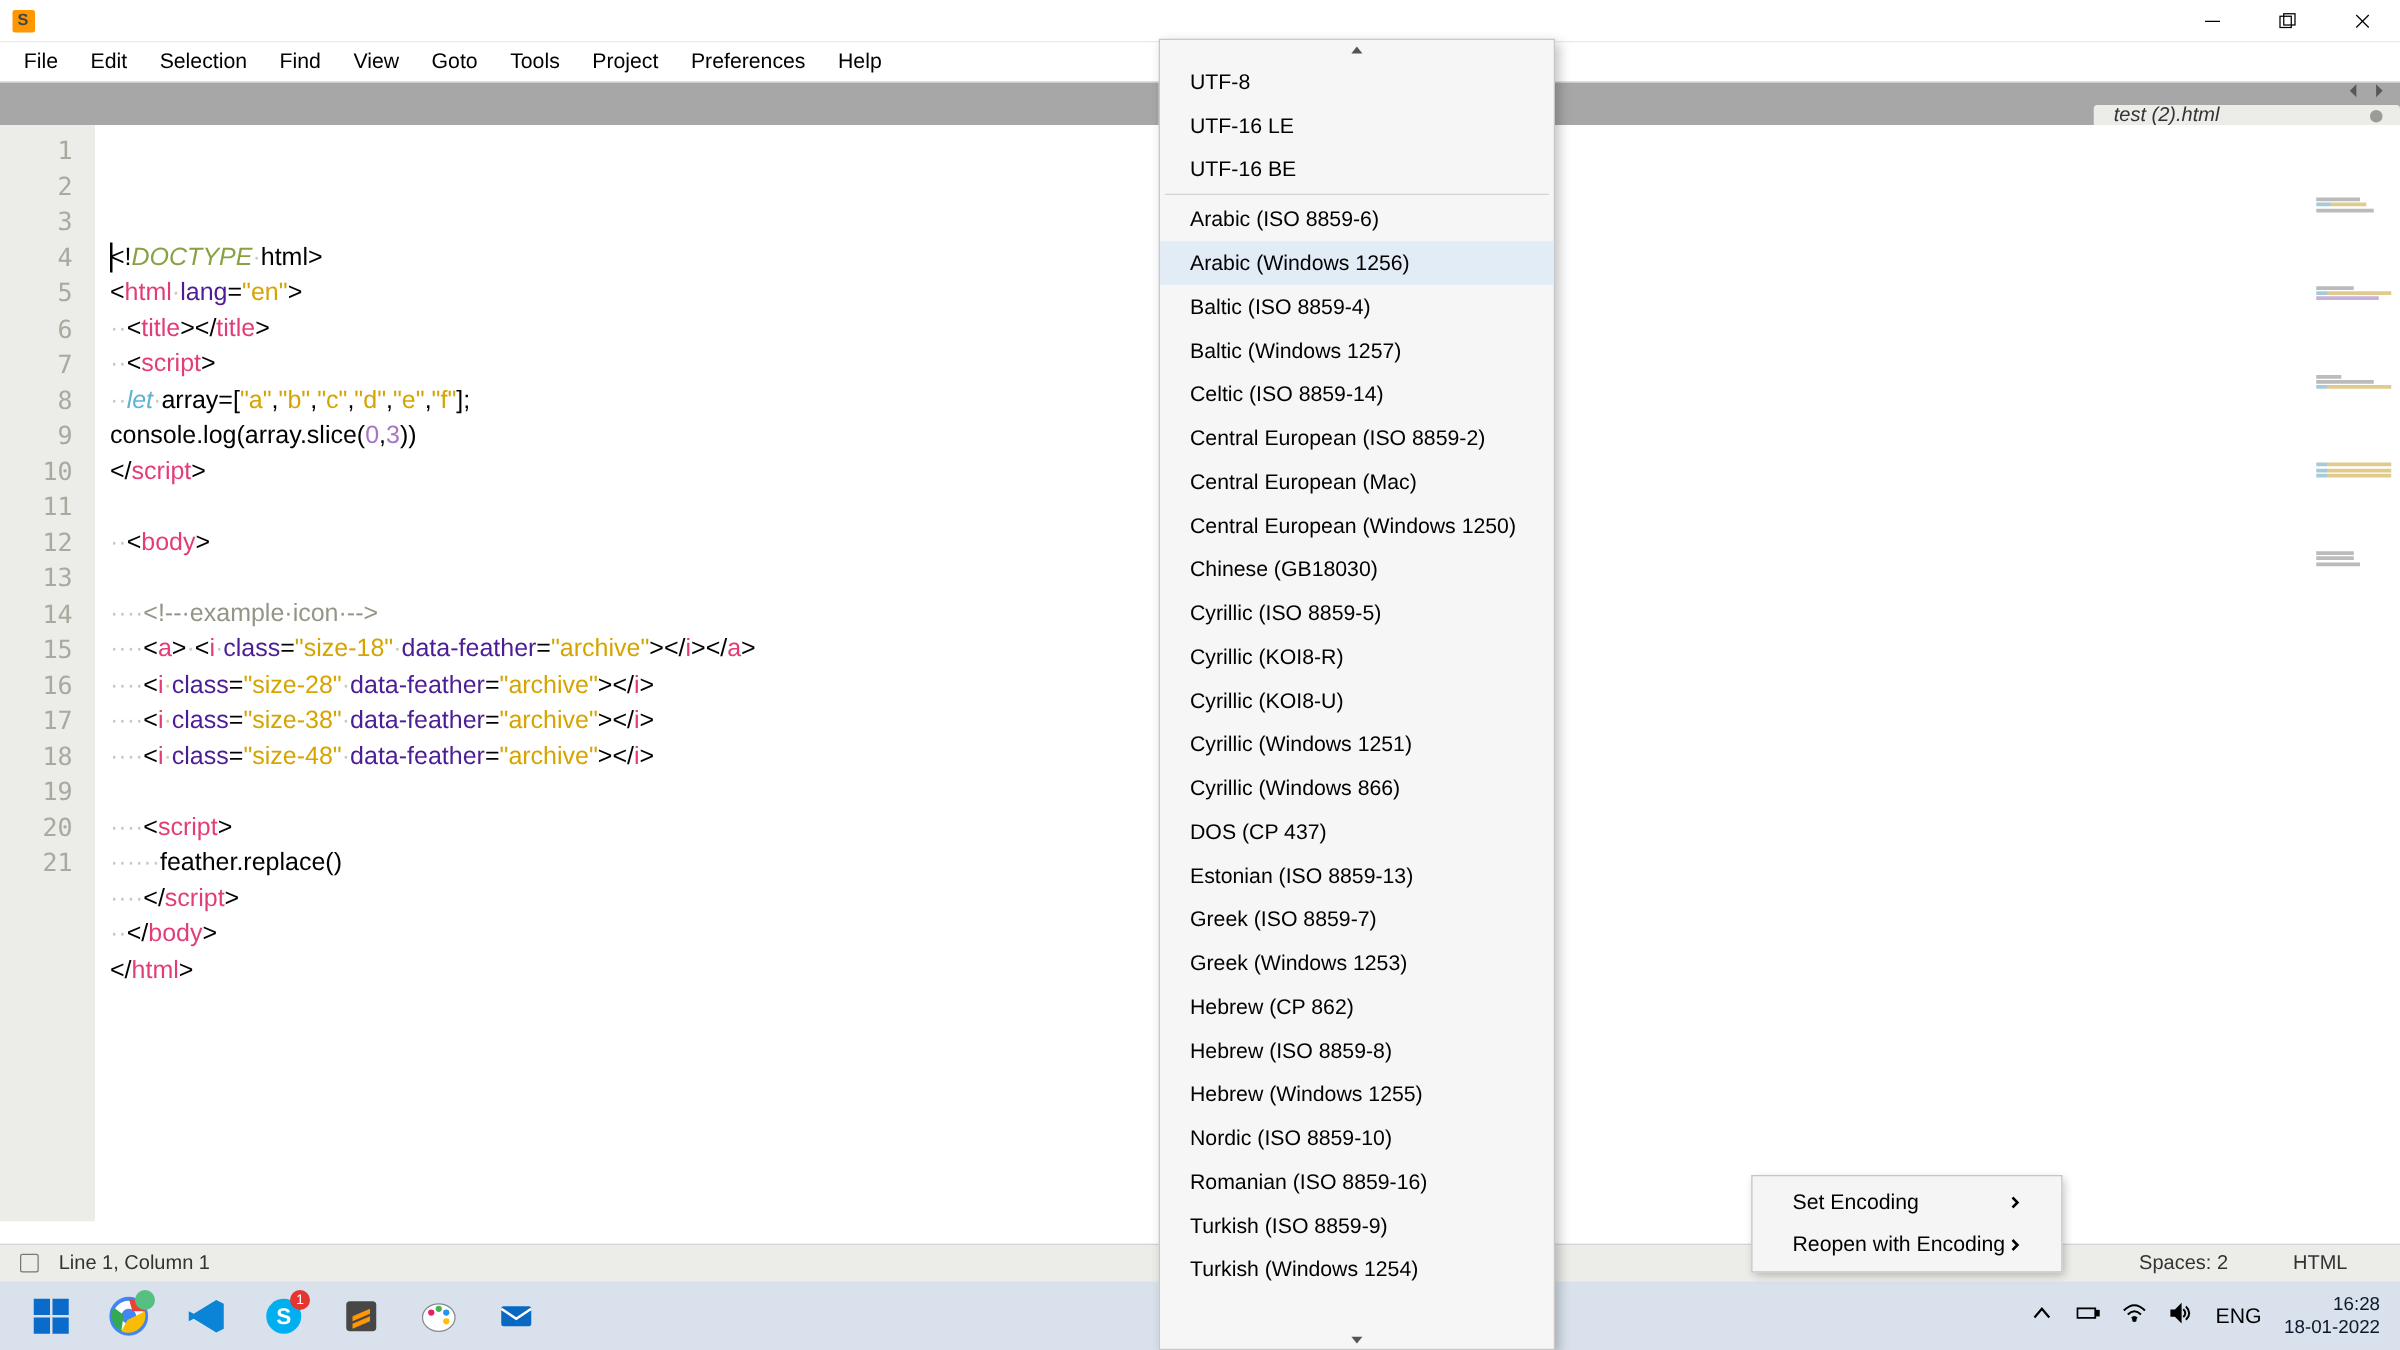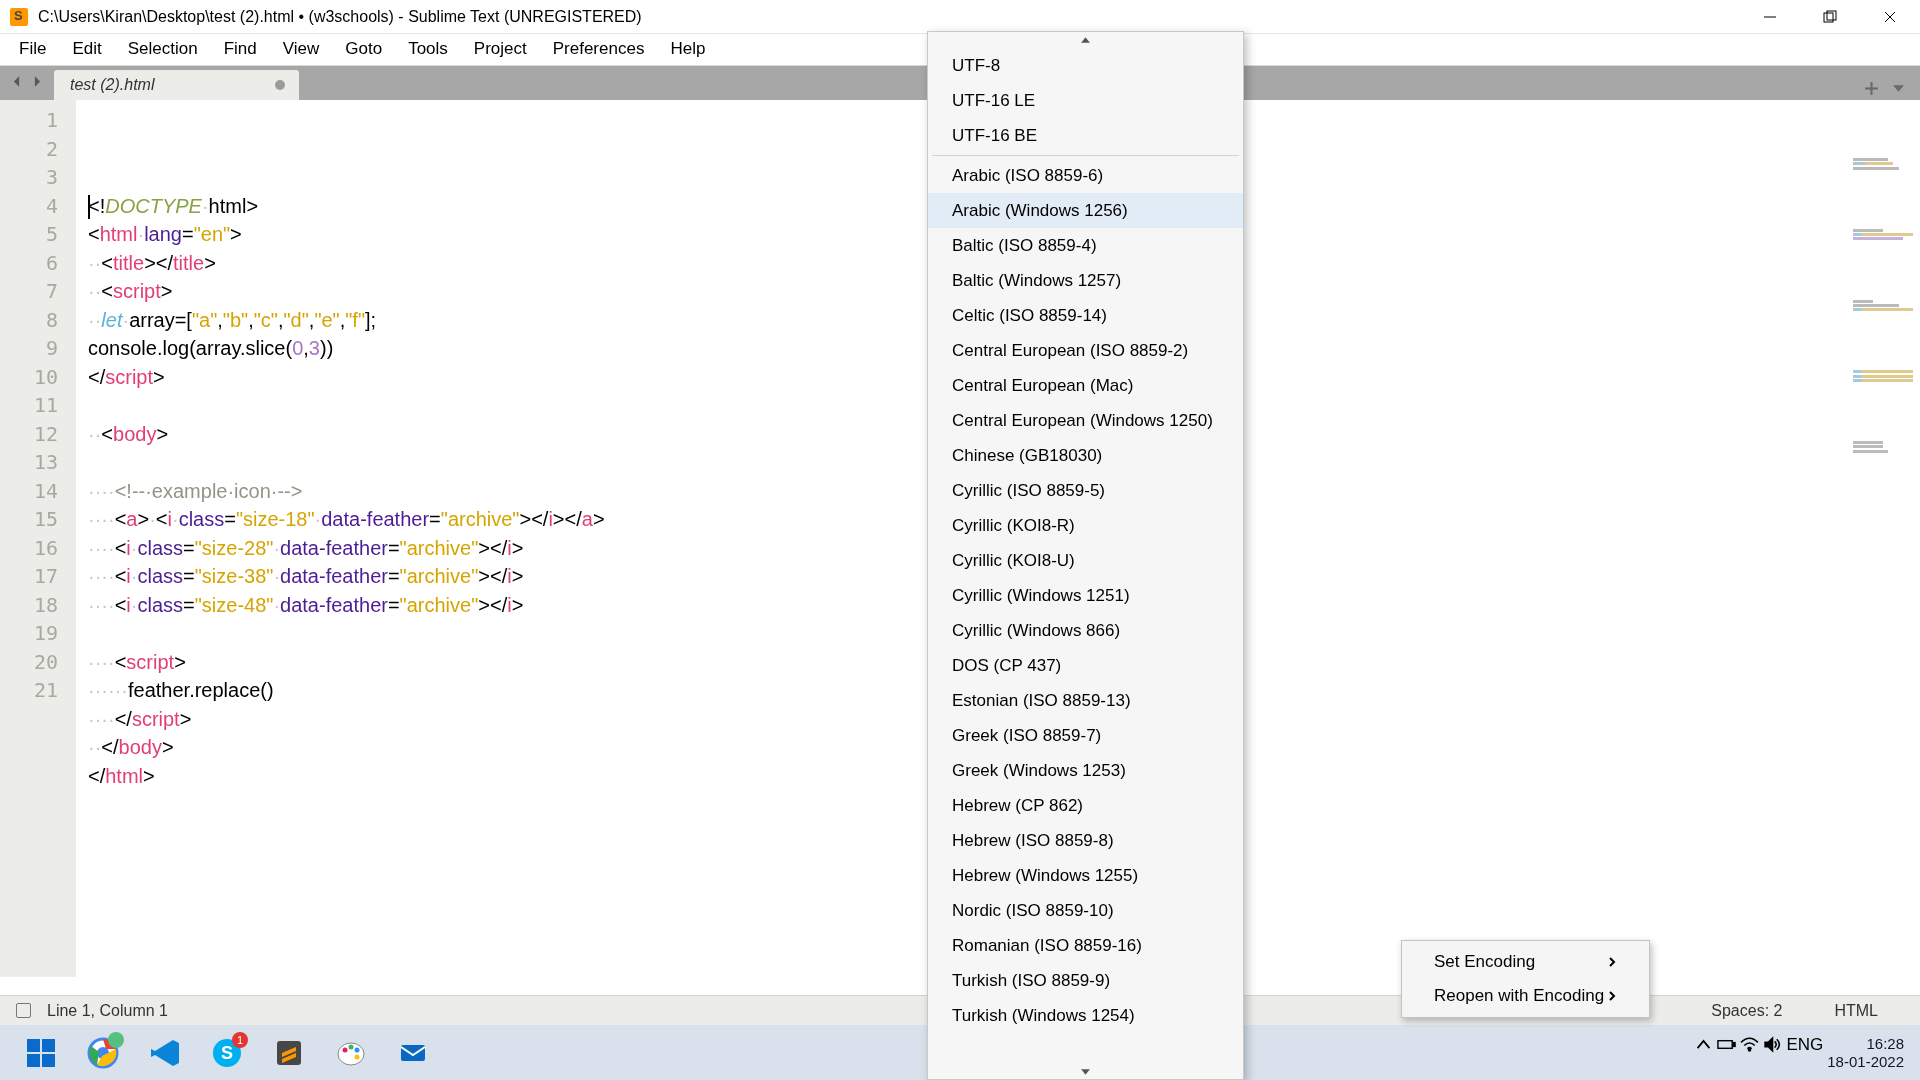--- a/index.html
+++ b/index.html
@@ -13,21 +13,21 @@
 .titlebar .title { font-size:16px; color:#000; }
 .titlebar .winbtns { margin-left:auto; display:flex; }
 .titlebar .winbtn { width:60px; height:34px; display:flex; align-items:center; justify-content:center; }
 .titlebar .winbtn svg { width:14px; height:14px; stroke:#000; stroke-width:1; fill:none; }
 
 
 .menubar { height:32px; background:#fff; display:flex; padding:0 6px; border-bottom:1px solid #d9d9d9; }
 .menubar .menuitem { padding:5px 13px; font-size:17px; color:#000; }
 
 
-.tabstrip { height:34px; background:#a7a7a7; display:flex; align-items:flex-end; position:relative; }
+.tabstrip { height:34px; background:#a7a7a7; display:flex; align-items:flex-end; position:relative;flex-direction:column; }
 .tabstrip .navarrows { display:flex; align-items:center; height:100%; padding:0 10px; gap:8px; }
 .tabstrip .navarrows svg { width:13px; height:13px; fill:#585858; }
 .tab { background:#ecece9; height:30px; min-width:245px; display:flex; align-items:center; padding:0 16px; font-size:16px; color:#333; border-top-left-radius:3px; border-top-right-radius:3px; position:relative; font-style:italic; }
 .tab .dirty { position:absolute; right:14px; width:10px; height:10px; border-radius:50%; background:#9b9b98; }
 .tabstrip .newtab { margin-left:auto; padding:0 14px; display:flex; align-items:center; gap:12px; }
 .tabstrip .newtab svg { width:15px; height:15px; fill:#6a6a6a; }
 
 
 .editor-wrap { position:absolute; top:100px; left:0; right:0; bottom:48px; background:#fff; display:flex; }
 .gutter { width:76px; background:#ecece9; text-align:right; padding-top:6px; }
@@ -72,40 +72,39 @@
 .enc-menu .items { flex:1; overflow:hidden; }
 .enc-menu .erow { height:35px; display:flex; align-items:center; padding:0 24px; font-size:17px; color:#000; }
 .enc-menu .erow.hover { background:#e2ecf6; }
 .enc-menu .sep { height:1px; background:#d2d2d2; margin:2px 4px; }
 
 
 .taskbar { position:absolute; left:0; right:0; bottom:0; height:55px; background:#d9e2ec; display:flex; align-items:center; padding:0 10px; z-index:200; }
 .taskbar .tb-icon { width:46px; height:46px; display:flex; align-items:center; justify-content:center; margin:0 8px; position:relative; }
 .taskbar .tb-icon svg { width:32px; height:32px; }
 .taskbar .tb-icon .badge { position:absolute; top:2px; right:2px; background:#e53530; color:#fff; font-size:11px; width:16px; height:16px; border-radius:50%; display:flex; align-items:center; justify-content:center; }
-.taskbar .tb-right { margin-left:auto; display:flex; gap:4px; padding-right:6px; }
+.taskbar .tb-right { margin-left:auto; display:flex; align-items:center; gap:18px; padding-right:6px; }
 .taskbar .tb-right svg { width:19px; height:19px; fill:none; stroke:#000; stroke-width:1.5; }
 .taskbar .clock { text-align:right; font-size:15px; line-height:18px; color:#0f172a; }
 .taskbar .lang { font-size:17px; color:#000; }
 
 
 .enc-menu, .enc-submenu { z-index:300; }
 .statusbar { z-index:50; }
 .editor-wrap { z-index:10; }
 .app-body { position:absolute; top:0; left:0; right:0; bottom:55px; }
 </style>
 </head>
 <body>
 <div class="frame">
 
 <div class="app-body">
 
   <div class="titlebar">
     <div class="app-icon"></div>
-    <div class="title">C:\Users\Kiran\Desktop\test (2).html • (w3schools) - Sublime Text (UNREGISTERED)</div>
     <div class="winbtns">
       <div class="winbtn">
             <svg viewBox="0 0 14 14">
               <line x1="1" y1="7" x2="13" y2="7"></line>
             </svg>
           </div>
       <div class="winbtn">
             <svg viewBox="0 0 14 14">
               <rect x="1" y="3" width="9" height="9"></rect>
               <rect x="4" y="1" width="9" height="9"></rect>

